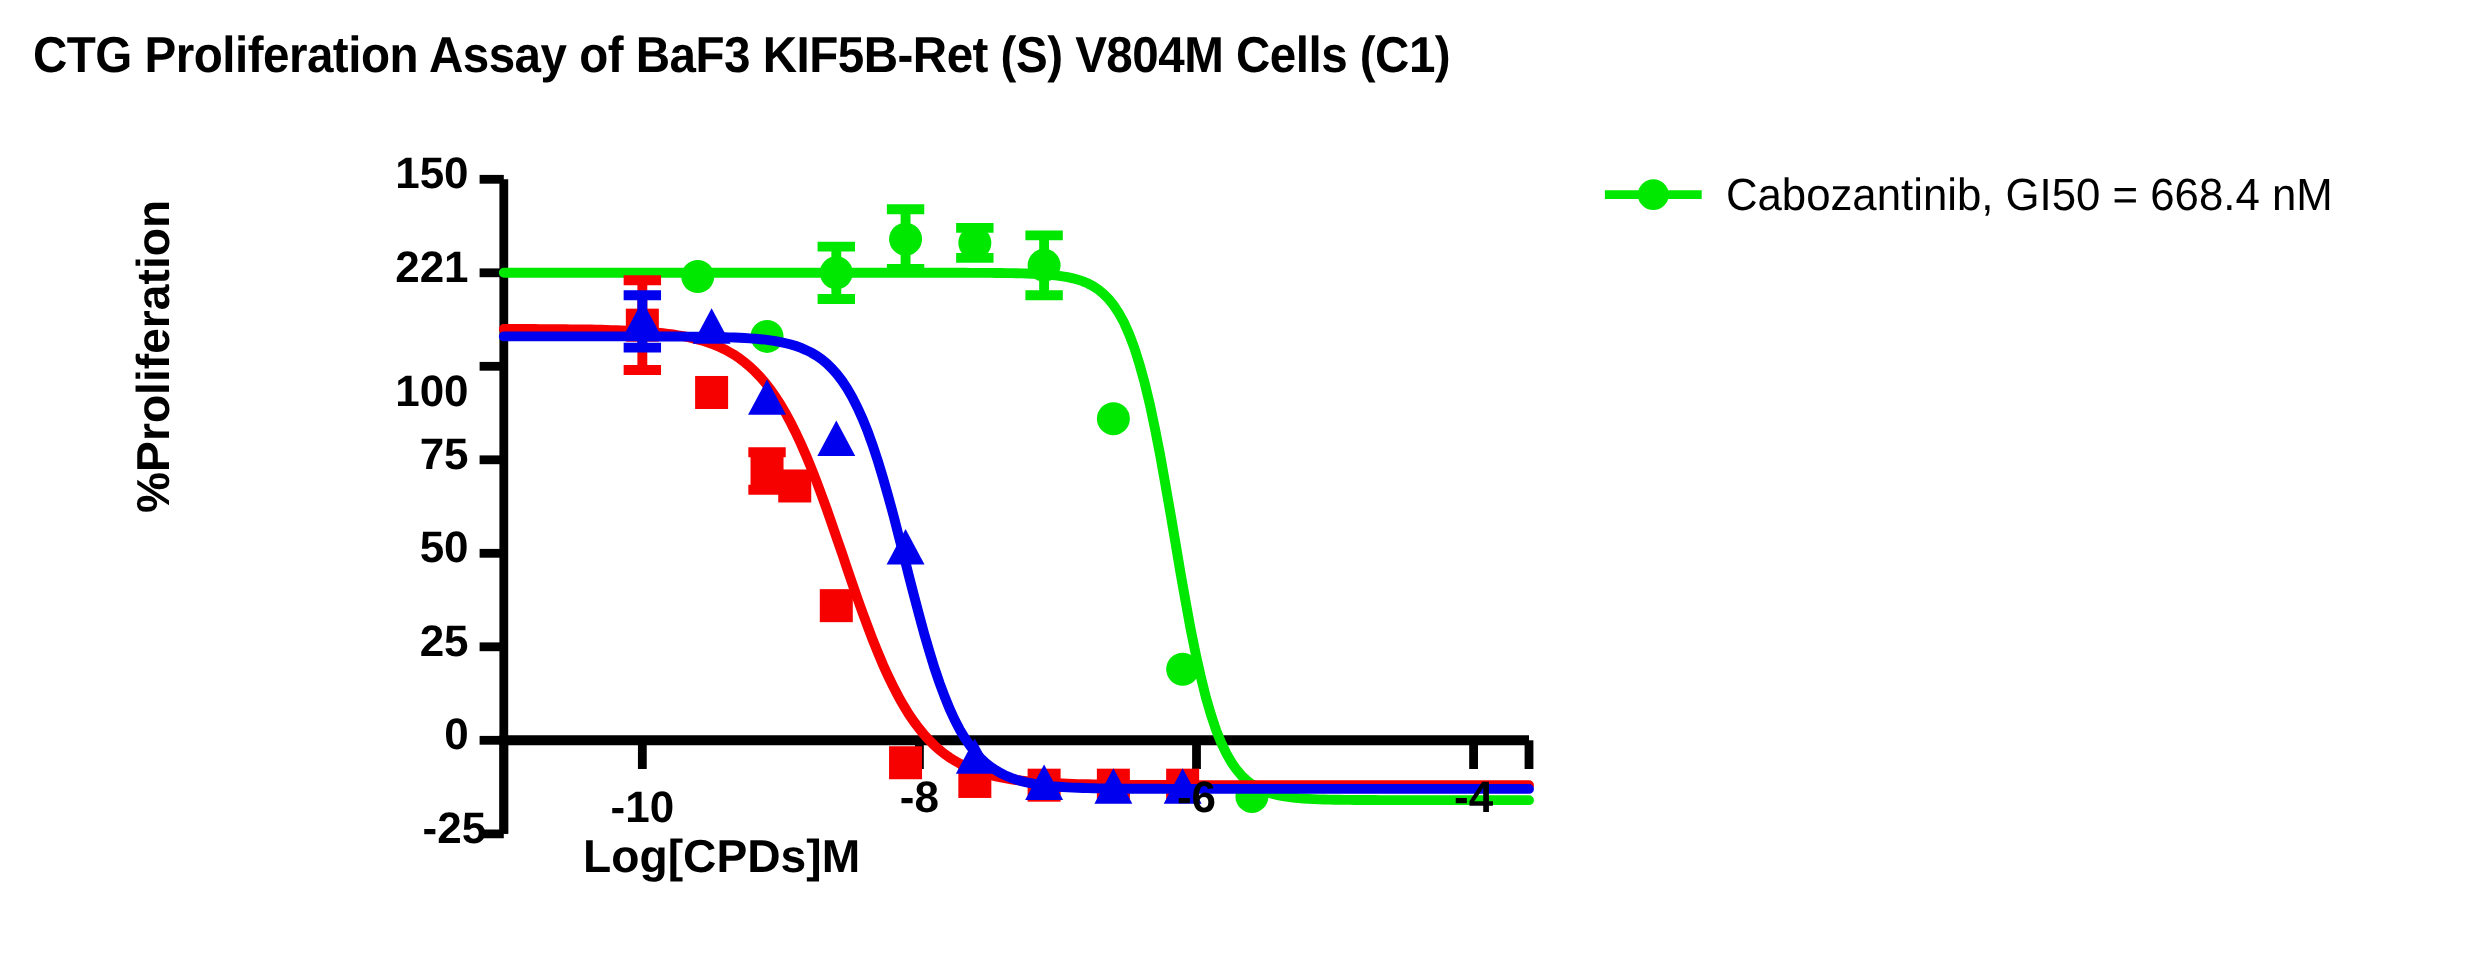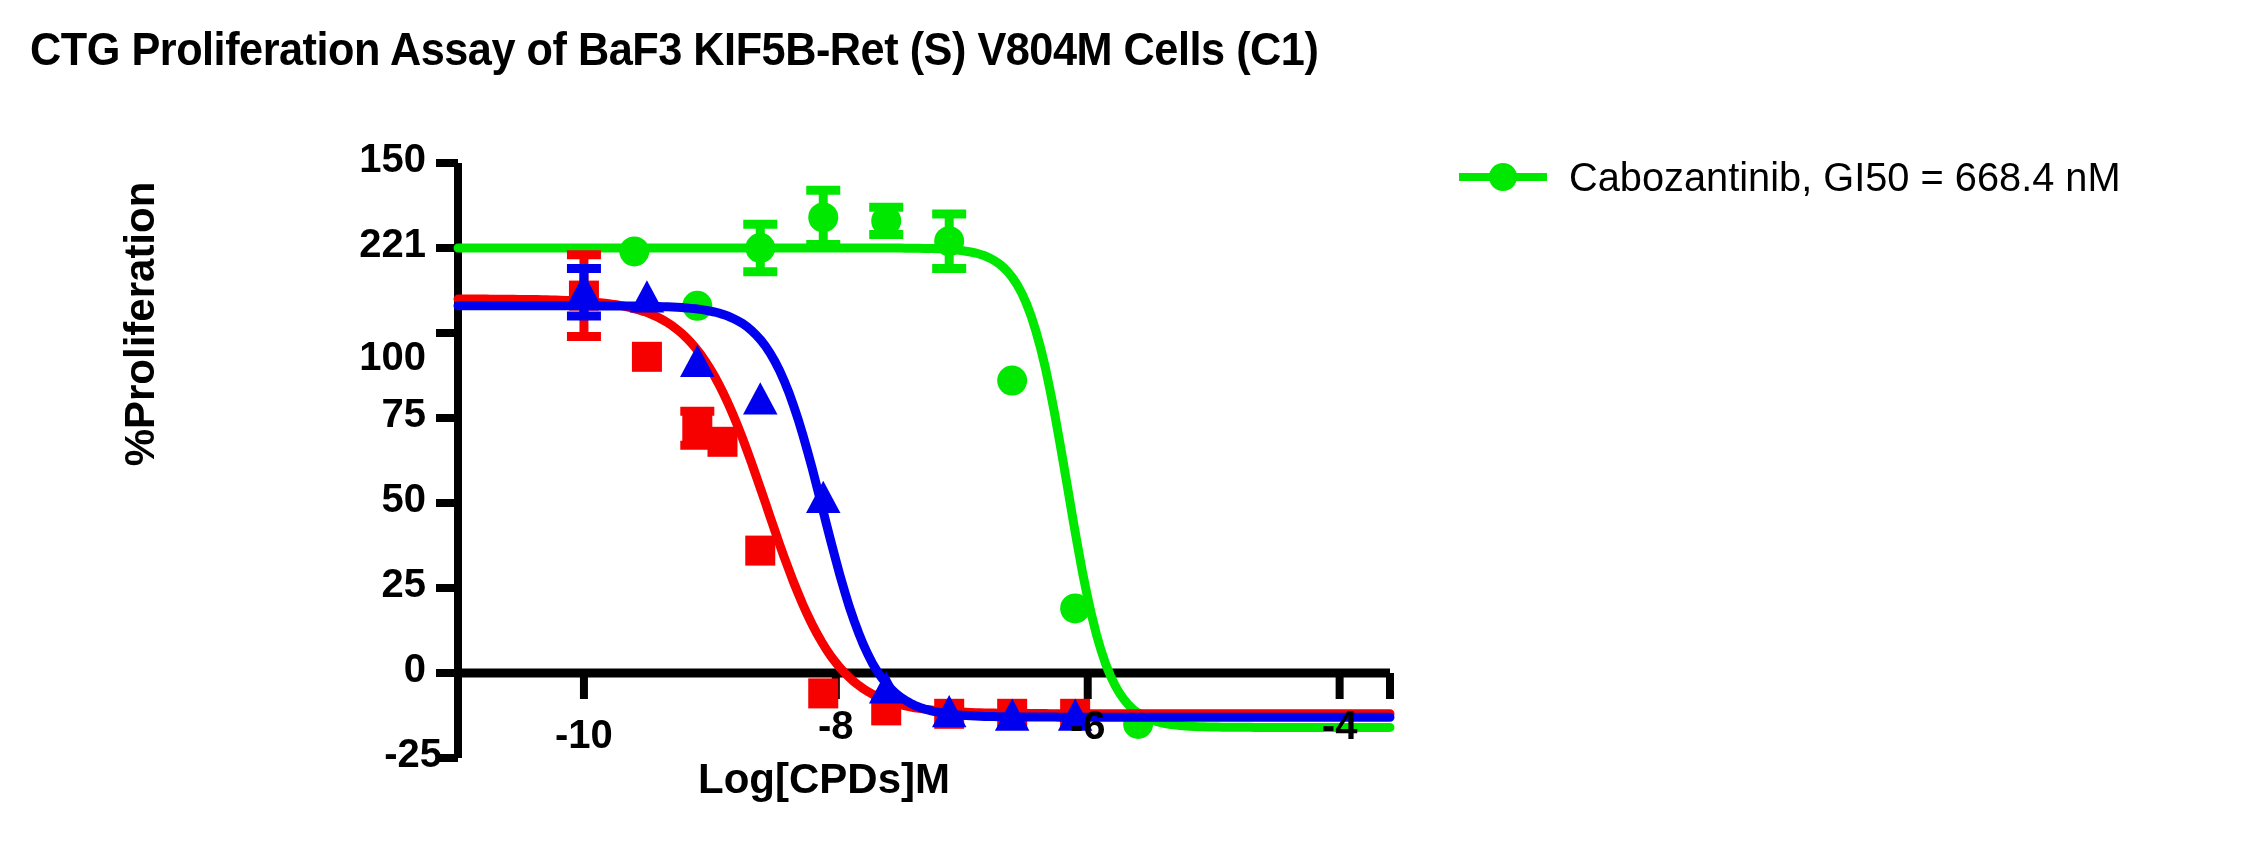--- a/index.html
+++ b/index.html
@@ -75,21 +75,21 @@
     font-size:42px;
     font-weight:bold;
     transform:rotate(-90deg);
     transform-origin:center center;
     white-space:nowrap;
   }
   #xlabel{
     position:absolute;
     left:530px;top:755px;
     width:420px;
-    text-align:right;
+    text-align:left;
     font-size:42px;
     font-weight:bold;
     white-space:nowrap;
   }
 </style>
 </head>
 <body>
 
 <div id="figure">
 

